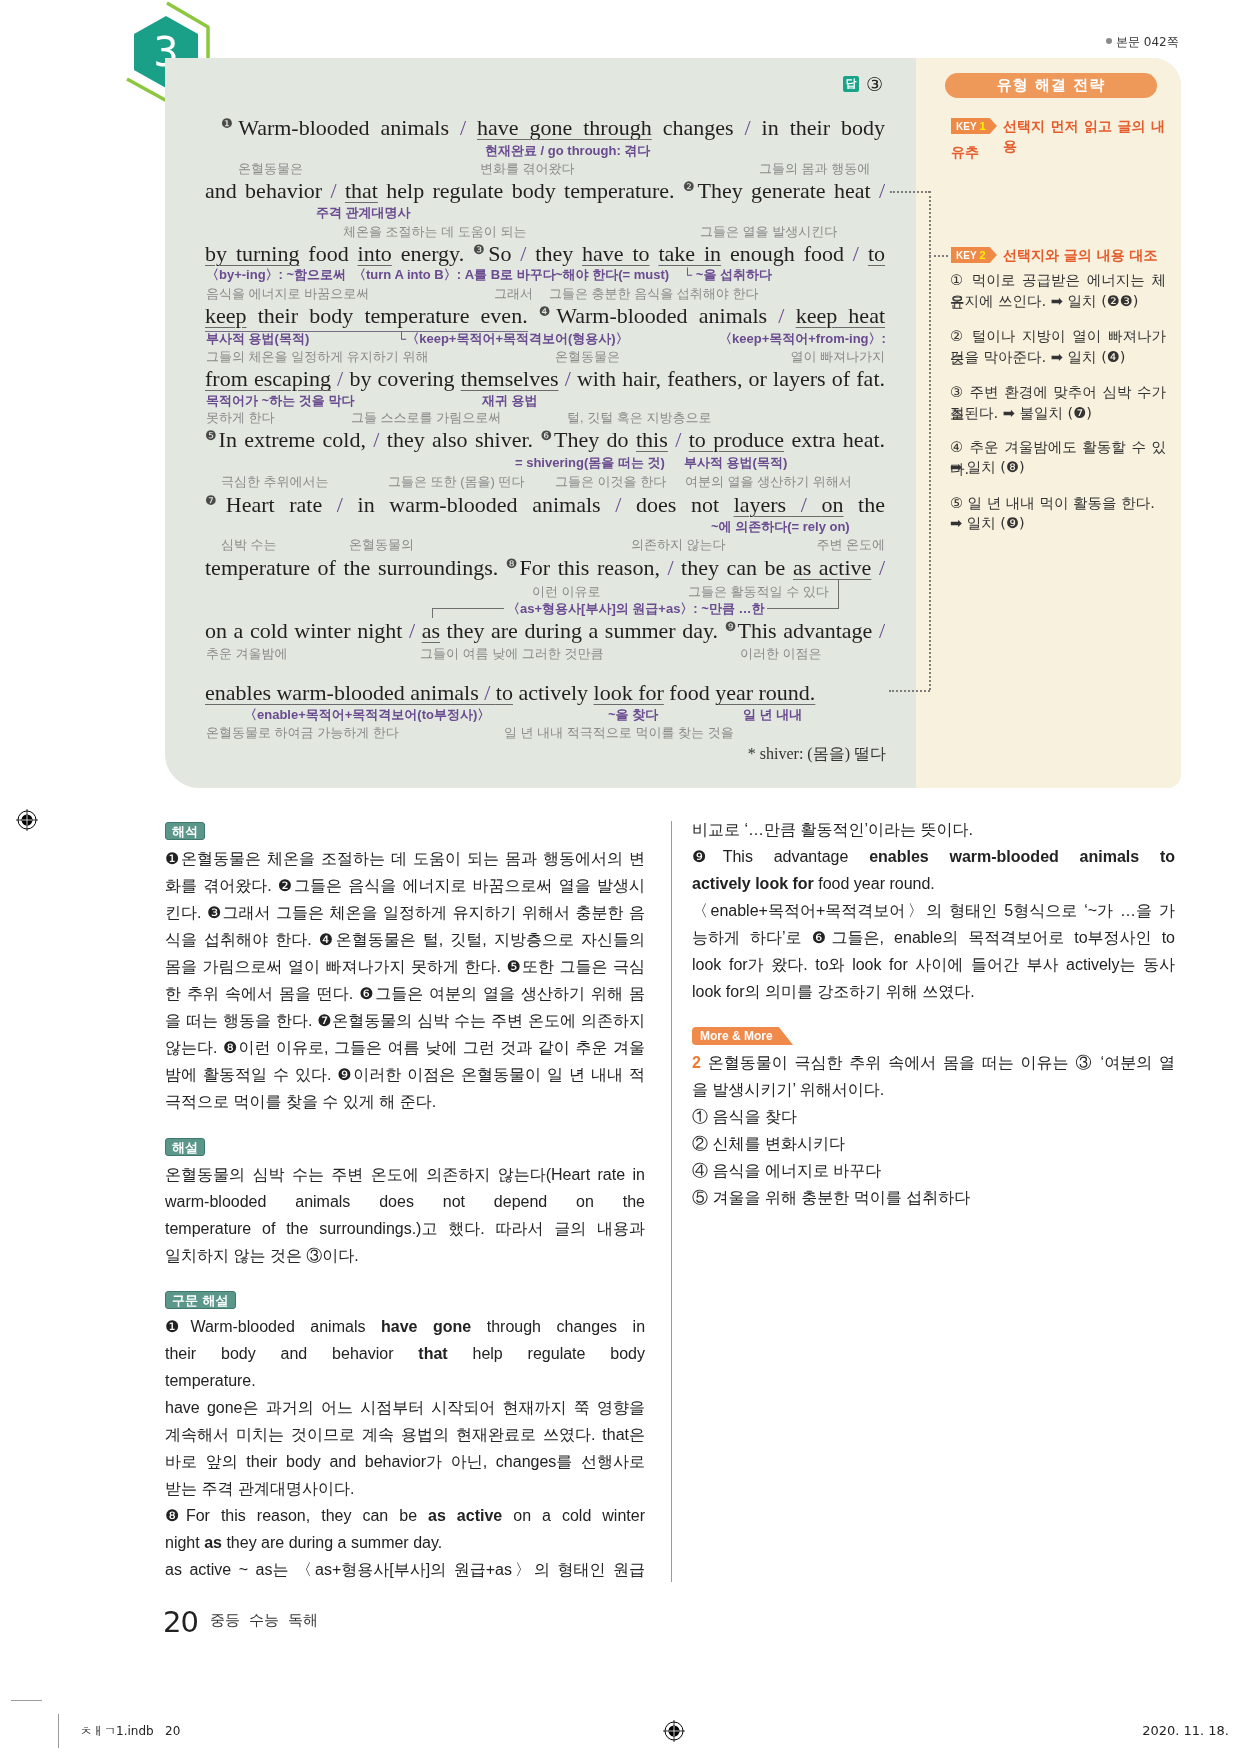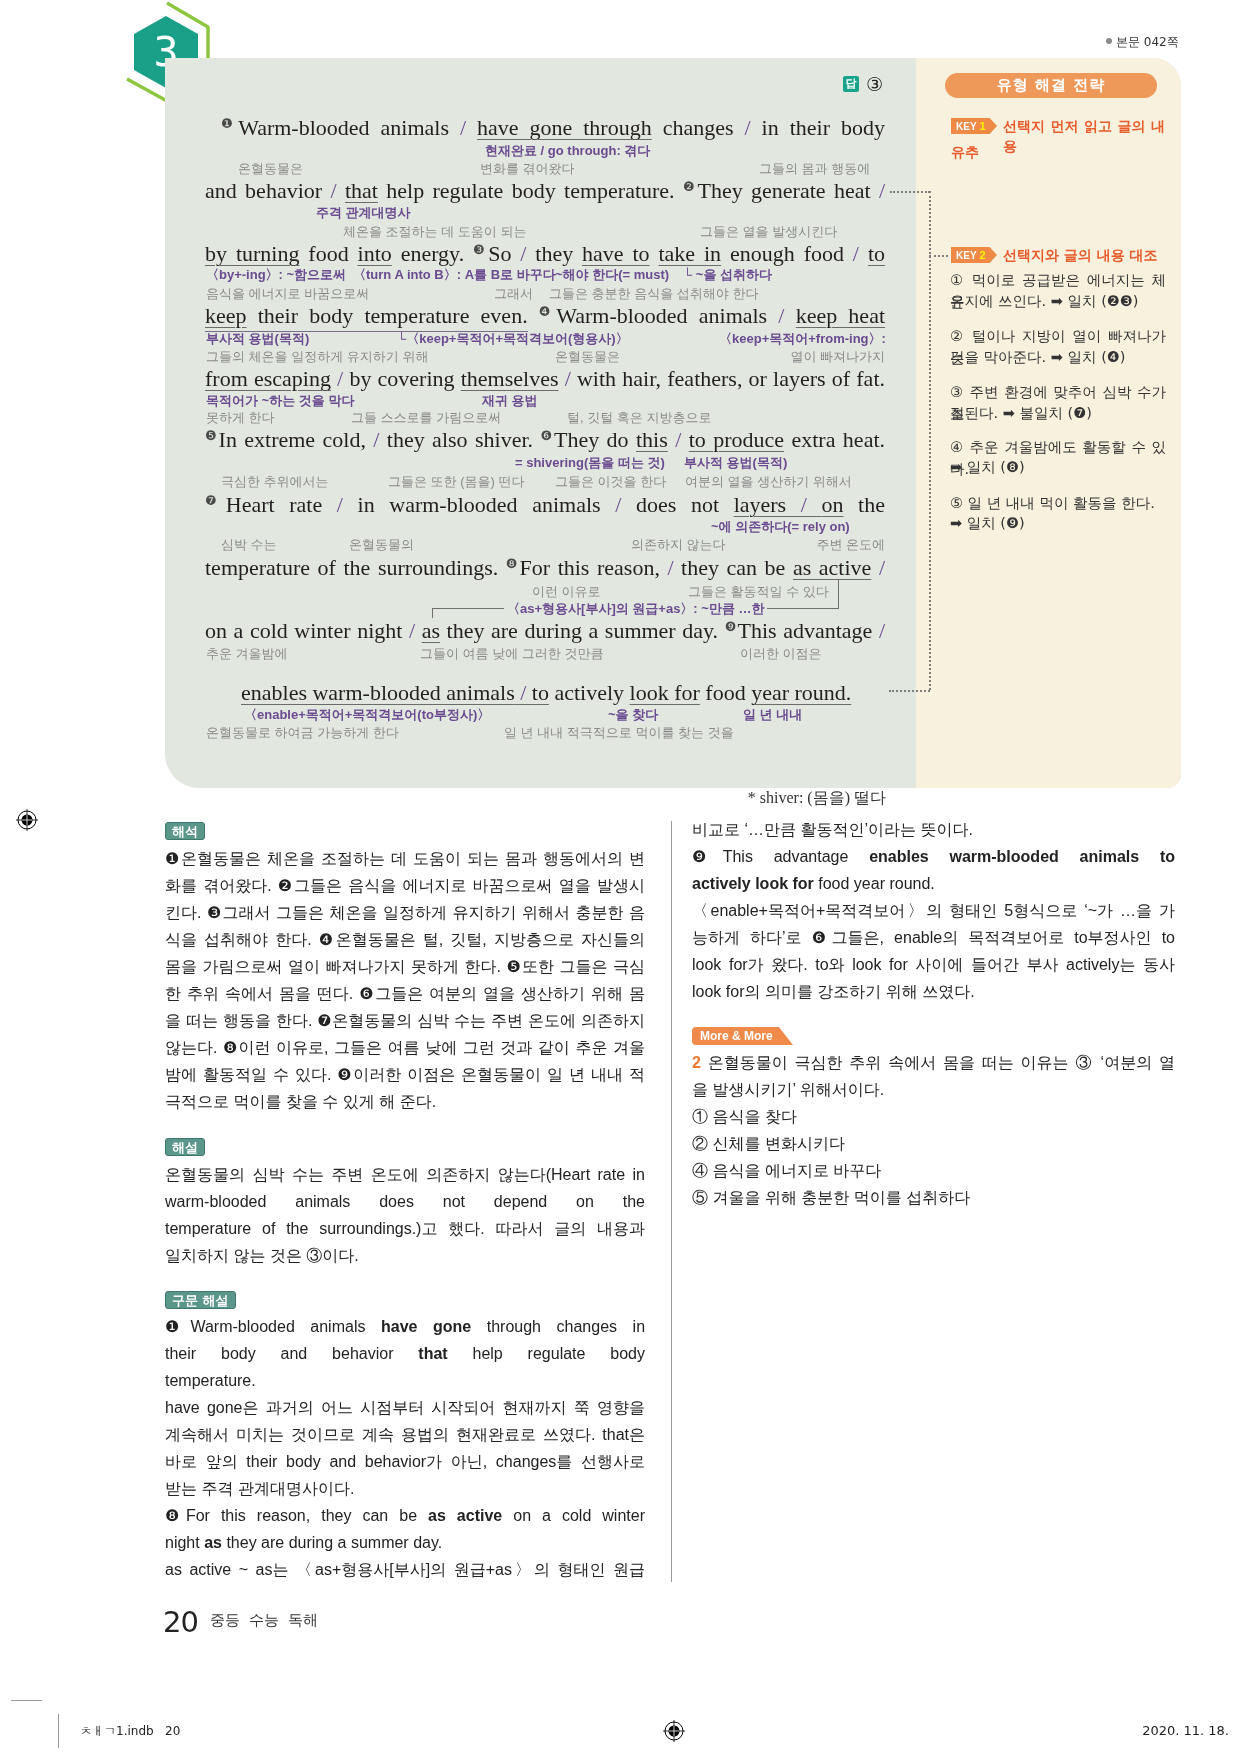--- a/index.html
+++ b/index.html
@@ -14,29 +14,29 @@
   
   .panel{position:absolute;left:165px;top:58px;width:1016px;height:730px;background:#e2e8df;
          border-radius:0 28px 14px 34px;}
   .sidebar{position:absolute;left:916px;top:58px;width:265px;height:730px;background:#f7f1de;border-radius:0 28px 14px 0;}
   .ans-badge{position:absolute;left:843px;top:76px;width:16px;height:16px;background:#19a38a;color:#fff;
              font-size:11px;font-weight:bold;line-height:16px;text-align:center;border-radius:2px;}
   .ans-val{position:absolute;left:866px;top:73px;font-size:19px;line-height:22px;color:#222;}
   
   .eng{position:absolute;left:205px;width:680px;height:26px;line-height:26px;font-family:"Liberation Serif",serif;
        font-size:22px;color:#231f20;text-align:justify;text-align-last:justify;}
-  .eng.left{text-align:left;text-align-last:left;margin-left:36px;}
+  .eng.left{text-align:left;text-align-last:left;}
   .eng .ul{text-decoration:underline;text-decoration-thickness:1px;text-underline-offset:4px;text-decoration-color:#6b6b6b;}
   .eng .ulb{border-bottom:1px solid #7a6d8a;padding-bottom:3px;}
   .eng .sl{color:#6b4a92;}
   .num{font-family:"DejaVu Sans",sans-serif;font-size:13px;vertical-align:7px;line-height:0;color:#4a4a4a;}
   .note{position:absolute;font-family:"Liberation Sans",sans-serif;font-size:13px;font-weight:bold;color:#6a4a90;
         white-space:nowrap;line-height:16px;}
   .gloss{position:absolute;font-family:"Liberation Sans",sans-serif;font-size:13px;color:#8a8a8a;white-space:nowrap;line-height:16px;}
-  .footnote{position:absolute;right:354px;top:744px;font-family:"Liberation Serif",serif;font-size:16px;line-height:20px;color:#333;white-space:nowrap;margin-top:44px;}
+  .footnote{position:absolute;right:354px;top:744px;font-family:"Liberation Serif",serif;font-size:16px;line-height:20px;color:#333;white-space:nowrap;}
   .line{position:absolute;background:#6f6f6f;}
   .dot-h{position:absolute;height:0;border-top:2px dotted #7d7d7d;}
   .dot-v{position:absolute;width:0;border-left:2px dotted #7d7d7d;}
   
   .pill{position:absolute;left:945px;top:73px;width:212px;height:25px;border-radius:13px;background:#ee985a;color:#fff;
         text-align:center;font-weight:bold;font-size:15px;line-height:25px;letter-spacing:1px;}
   .keytag{position:absolute;height:16px;width:46px;background:#ee8a46;box-sizing:border-box;padding-left:5px;
           clip-path:polygon(0 0,84% 0,100% 50%,84% 100%,0 100%);font-family:"Liberation Sans",sans-serif;
           font-weight:bold;font-size:10px;line-height:16px;color:#fff;white-space:nowrap;}
   .keytag .kn{color:#fff200;margin-left:3px;font-size:11px;}

